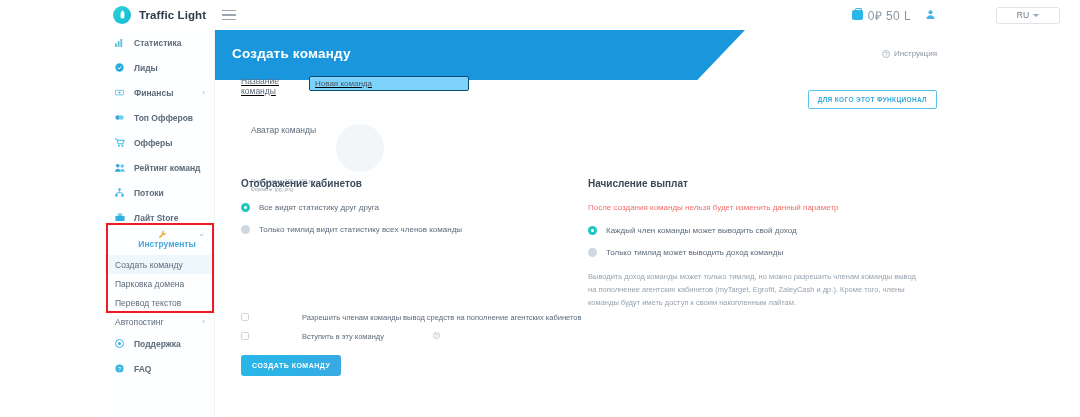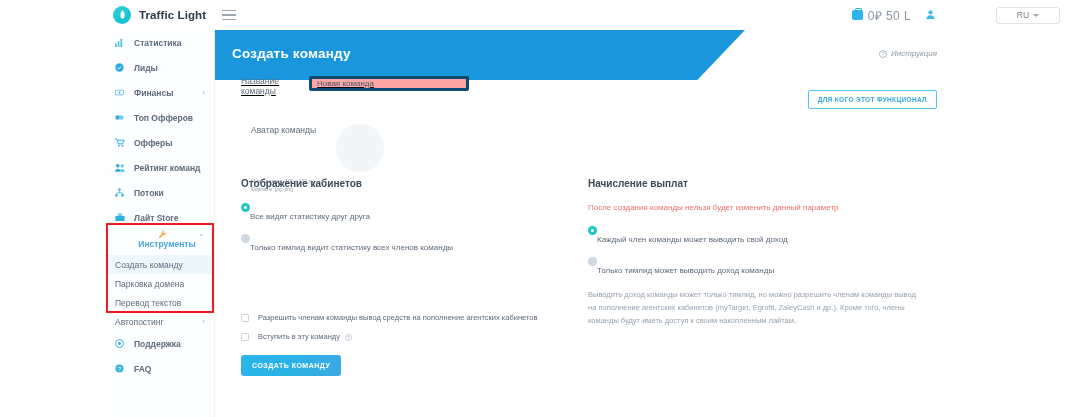--- a/index.html
+++ b/index.html
@@ -95,33 +95,33 @@
     position:absolute; left:0; top:0; width:530px; height:50px;
     background:#1a96dd;
     clip-path: polygon(0 0, 100% 0, 91% 100%, 0% 100%);
   }
   .banner-title {
     position:absolute; left:17px; top:16px;
     font-size:13.5px; font-weight:bold; color:#ffffff; letter-spacing:.2px;
   }
   .instruction {
     position:absolute; right:18px; top:19px; display:flex; align-items:center;
-    gap:4px; font-size:8px; color:#8a97a4; cursor:pointer;font-style:italic;
+    gap:4px; font-size:8px; color:#8a97a4; cursor:pointer;
   }
   .q-circle {
     width:8px;height:8px;border:1px solid #b3bcc6;border-radius:50%;
     font-size:6px;color:#9aa6b2;display:flex;align-items:center;justify-content:center;
     line-height:1;
   }
 
   .form-row { position:absolute; left:26px; top:46px; display:flex; align-items:flex-start;text-decoration:underline; }
   .flabel { font-size:8.5px; color:#5d6b7a; width:68px; }
   .tname-input {
-    width:160px; height:15px; border:3px solid #0c4a6e; border-radius:2px;
-    background:#fca5a5; font-size:8px; color:#4a5664; padding:0 5px;
+    width:160px; height:15px; border:1px solid #0c4a6e; border-radius:2px;
+    background:#7dd3fc; font-size:8px; color:#4a5664; padding:0 5px;
     font-family:"Liberation Sans", sans-serif; outline:none;
   }
 
   .avatar-row { position:absolute; left:36px; top:89px; }
   .avatar-label { font-size:8.5px; color:#5d6b7a; }
   .avatar-hint { position:absolute; left:0; top:59px; font-size:5px; color:#99a5b1; line-height:1.5; white-space:nowrap;}
   .avatar-circle {
     position:absolute; left:85px; top:5px; width:48px; height:48px;
     border-radius:50%; background:#f2f6f9; cursor:pointer;
   }
@@ -132,33 +132,33 @@
     font-size:6.5px; font-weight:bold; letter-spacing:.35px;
     padding:5px 9px; border-radius:2px; cursor:pointer;
     font-family:"Liberation Sans", sans-serif;
   }
 
   .col-left { position:absolute; left:26px; top:148px; width:330px; }
   .col-right { position:absolute; left:373px; top:148px; width:330px; }
   .sec-title { font-size:10px; font-weight:bold; color:#394a5a; margin-bottom:14px; }
   .warn { font-size:8px; color:#f0726e; margin-bottom:14px; }
 
-  .radio-row { display:flex; align-items:flex-start; margin-bottom:13px; cursor:pointer;flex-direction:column; }
+  .radio-row { display:flex; align-items:center; margin-bottom:13px; cursor:pointer; }
   .radio {
     width:9px;height:9px;border-radius:50%;background:#cfd8e0;flex:none;
     display:flex;align-items:center;justify-content:center;
   }
   .radio.on { background:#1fc7c0; }
   .radio.on:after { content:""; width:3.5px;height:3.5px;border-radius:50%;background:#ffffff; }
   .radio-lbl { font-size:8px; color:#5d6b7a; margin-left:9px; }
 
   .note { font-size:7.5px; color:#97a3af; line-height:1.75; margin-top:2px; margin-left:0px; }
 
   .checks { position:absolute; left:26px; top:283px; }
-  .check-row { display:flex; align-items:flex-end; margin-bottom:10px; cursor:pointer; }
+  .check-row { display:flex; align-items:flex-start; margin-bottom:10px; cursor:pointer;gap:44px; }
   .cbox { width:8px;height:8px;border:1px solid #ccd5dd;border-radius:1.5px;background:#fff;flex:none; }
   .check-lbl { font-size:7.5px; color:#5d6b7a; margin-left:9px; }
   .mini-q {
     width:7px;height:7px;border:1px solid #c2cad2;border-radius:50%;
     font-size:5px;color:#a9b4bf;display:inline-flex;align-items:center;justify-content:center;
     margin-left:5px;
   }
 
   .submit {
     position:absolute; left:26px; top:325px;

